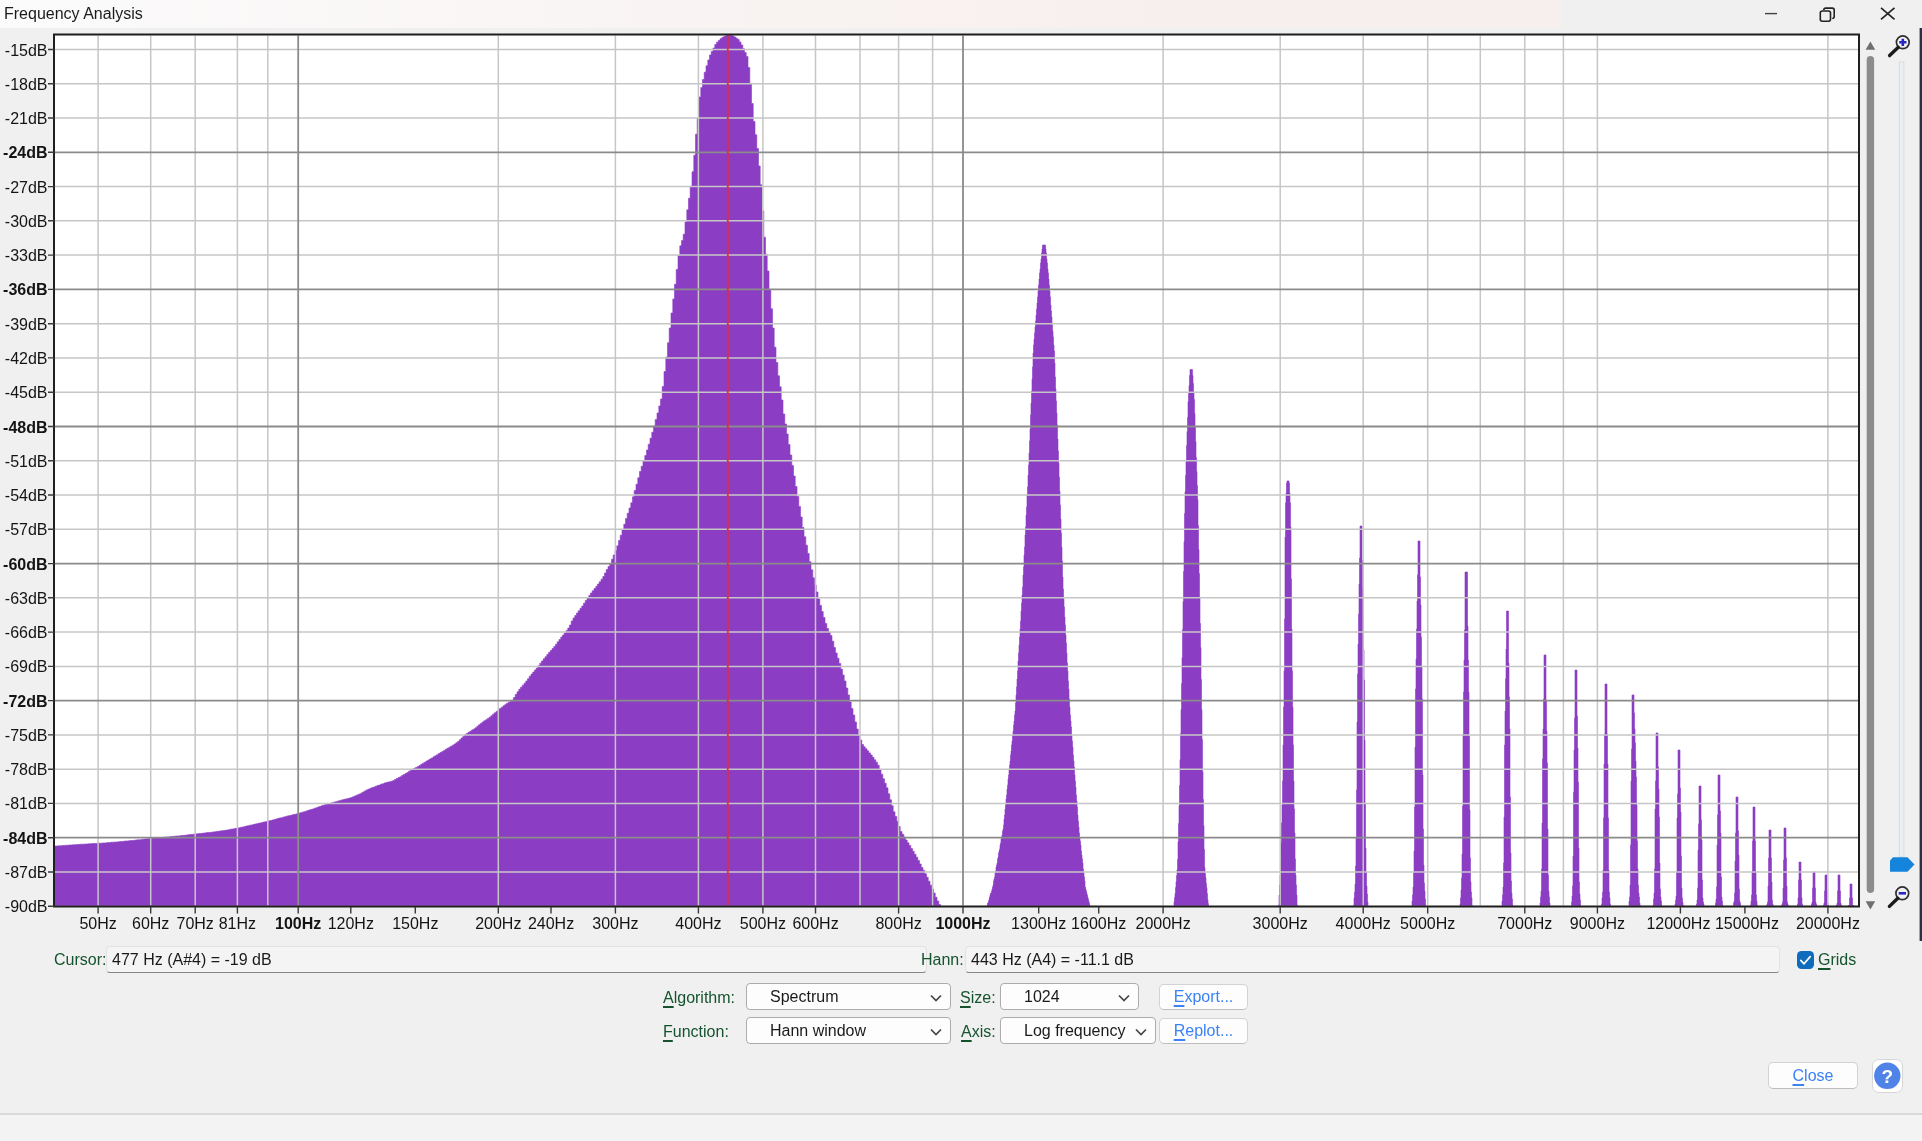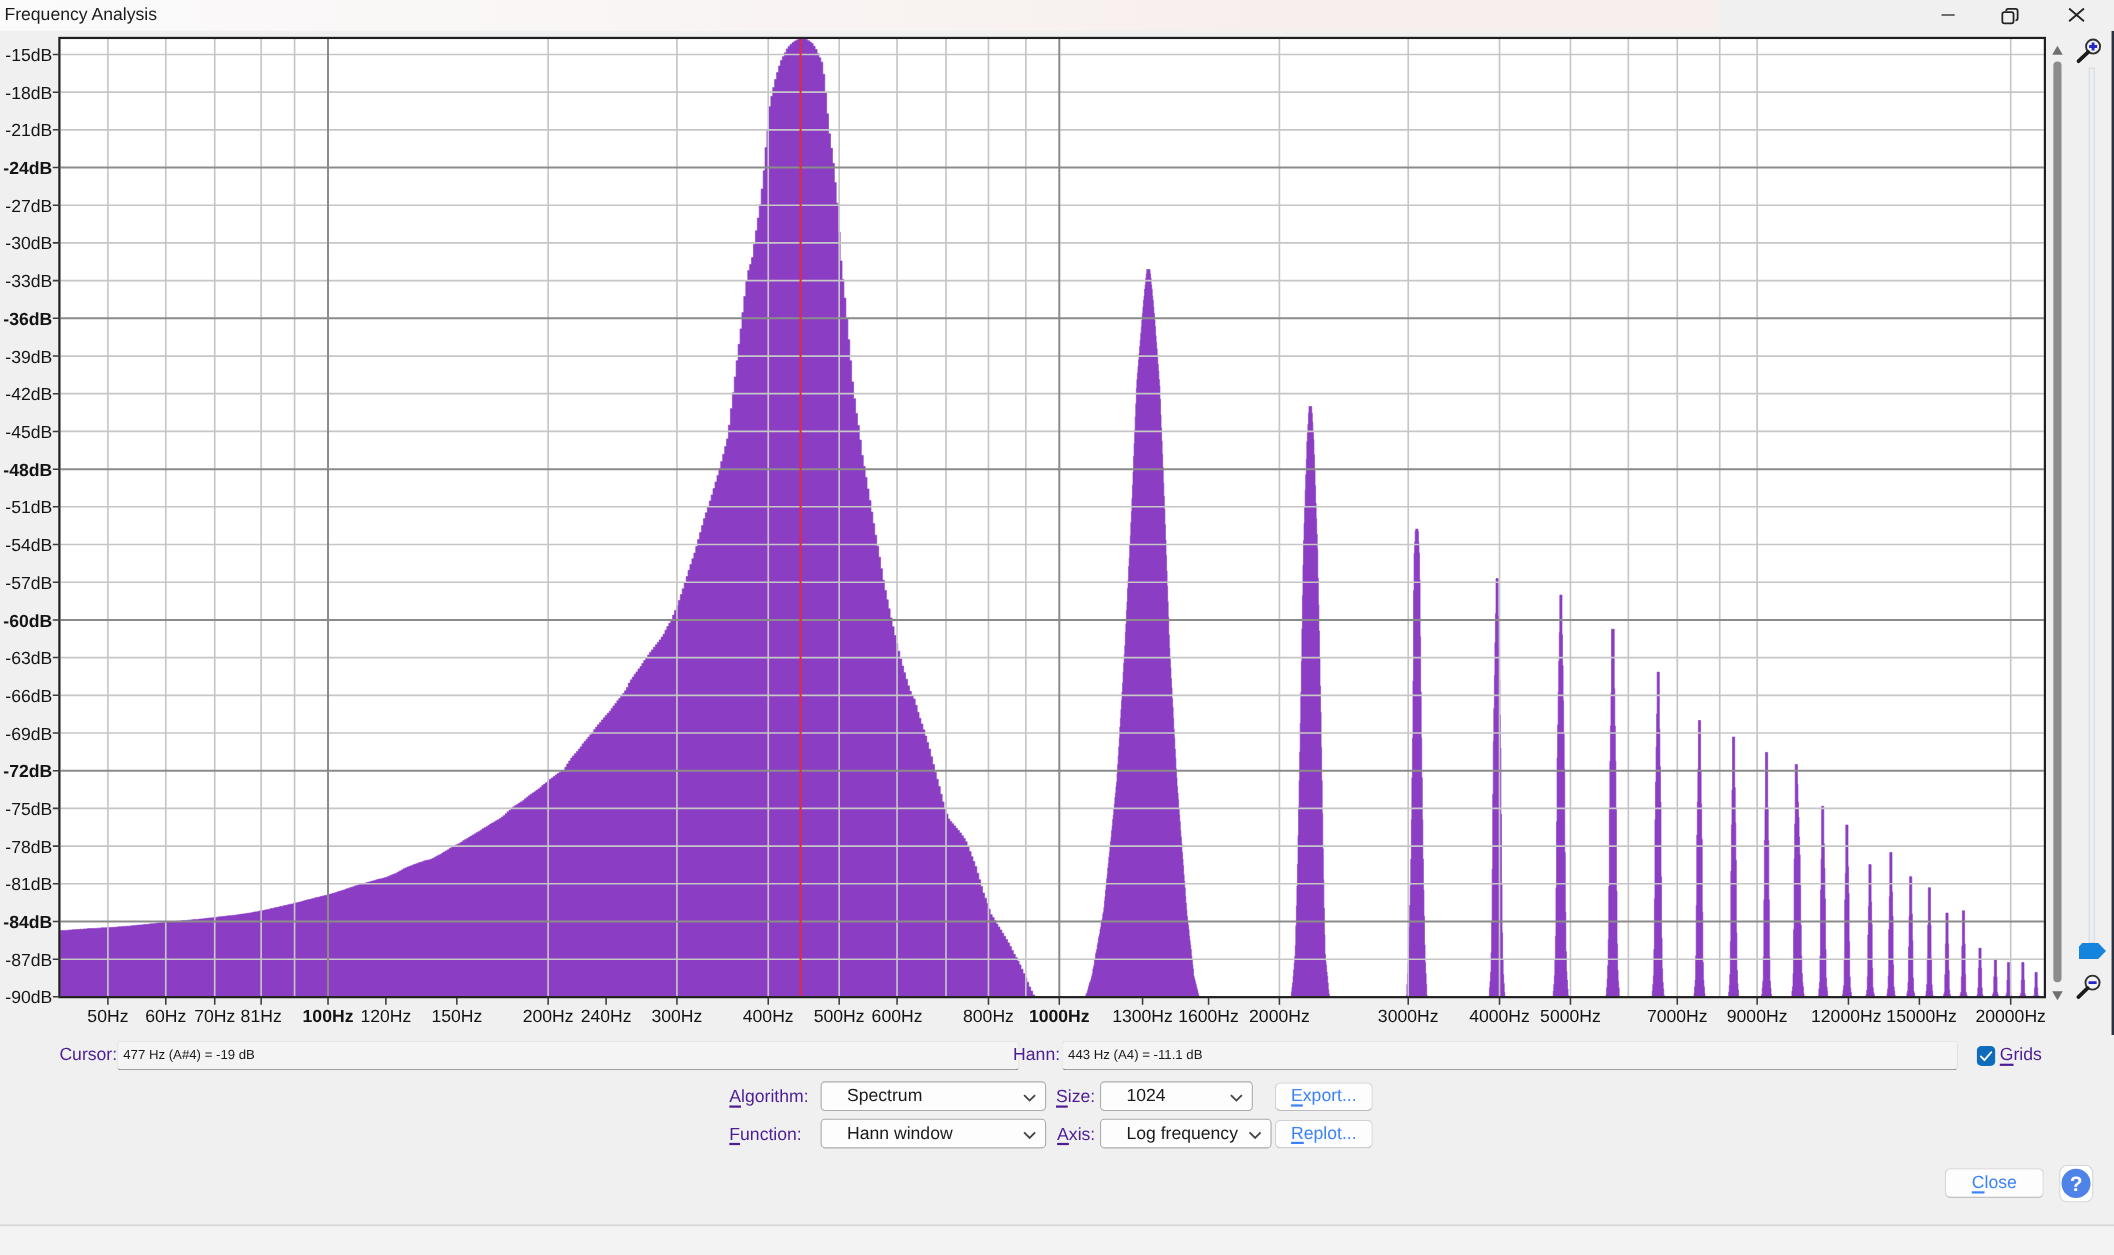--- a/index.html
+++ b/index.html
@@ -1,21 +1,21 @@
 <!DOCTYPE html>
 <html><head><meta charset="utf-8"><style>
 *{margin:0;padding:0;box-sizing:border-box}
 html,body{width:1922px;height:1141px;overflow:hidden;background:#f0f0f0;
  font-family:"Liberation Sans",sans-serif;-webkit-font-smoothing:antialiased}
 #titlebar{position:absolute;left:0;top:0;width:1562px;height:28px;
  background:linear-gradient(90deg,#fbfbfb 0%,#f9f4f3 45%,#f7efed 75%,#f7efed 100%);}
 #titlebar .t{position:absolute;left:4px;top:5px;font-size:16px;color:#1b1b1b}
-.lbl{position:absolute;font-size:16px;color:#4c1d95;white-space:nowrap}
+.lbl{position:absolute;font-size:16px;color:#14532d;white-space:nowrap}
 .field{position:absolute;height:27px;background:#f4f4f4;border:1px solid #e2e2e2;
- border-bottom:1.6px solid #868686;border-radius:4px;font-size:12px;color:#1a1a1a;
+ border-bottom:1.6px solid #868686;border-radius:4px;font-size:16px;color:#1a1a1a;
  line-height:25px;padding-left:5px;white-space:nowrap}
 .combo{position:absolute;height:27px;background:#fdfdfd;border:1px solid #acacac;
  border-radius:4px;font-size:16px;color:#1a1a1a;line-height:25px;padding-left:23px}
 .btn{position:absolute;height:26px;background:#fdfdfd;border:1px solid #d2d2d2;
  border-bottom-color:#bdbdbd;border-radius:5px;font-size:16px;color:#3b82f6;
  text-align:center;line-height:24px}
 u{text-decoration-thickness:1.5px;text-underline-offset:3px}
 </style></head>
 <body>
 <div id="titlebar">

